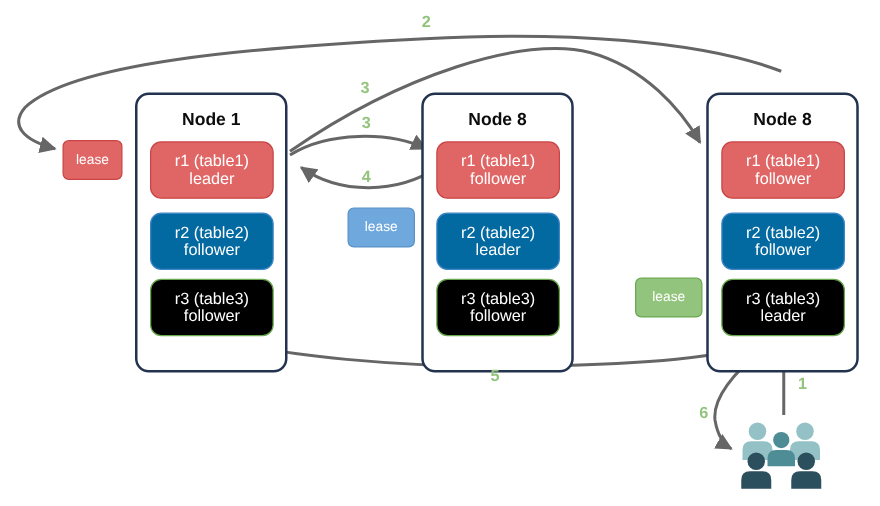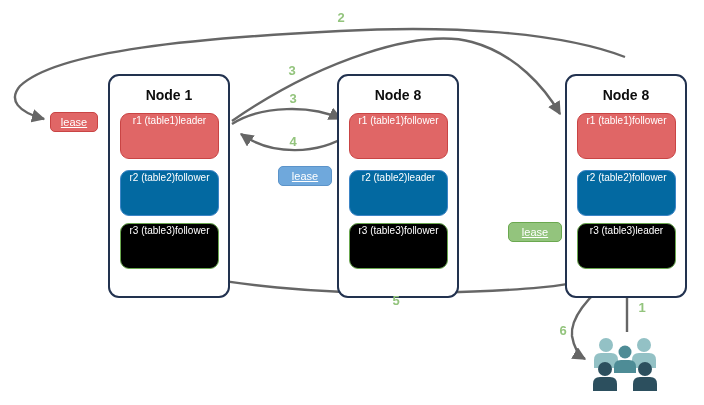--- a/index.html
+++ b/index.html
@@ -11,30 +11,30 @@
   .node{
     position:absolute;top:59px;width:122px;height:224px;background:#fff;
     border:2px solid #22324f;border-radius:11px;box-sizing:border-box;margin-top:15px;
   }
   #node1{left:108px}#node2{left:337px}#node3{left:565px}
   .node-title{
     margin-top:11px;text-align:center;font-weight:bold;font-size:14px;color:#0d0d0d;
   }
   .replica{
     position:absolute;left:10px;width:99px;height:46px;border-radius:9px;
-    color:#fff;font-size:10px;line-height:14px;text-align:center;
-    display:flex;justify-content:center;box-sizing:border-box;
+    color:#fff;font-size:13px;line-height:14px;text-align:center;
+    display:flex;flex-direction:column;justify-content:center;box-sizing:border-box;
   }
   .replica.red{background:#e06666;border:1.5px solid #c94444}
   .replica.blue{background:#0369a1;border:1.5px solid #3d85c6}
   .replica.green{background:#000000;border:1.5px solid #6aa84f}
   .r1{top:37px}.r2{top:94px}.r3{top:147px}
   .lease{
-    position:absolute;height:20px;border-radius:5px;color:#fff;font-size:11px;
-    display:flex;align-items:center;justify-content:center;box-sizing:border-box;text-decoration:underline;
+    position:absolute;height:32px;border-radius:5px;color:#fff;font-size:11px;
+    display:flex;align-items:center;justify-content:center;box-sizing:border-box;
   }
   .lease.red{left:50px;top:112px;width:48px;background:#e06666;border:1.5px solid #c94444}
   .lease.blue{left:278px;top:166px;width:54px;background:#6fa8dc;border:1.5px solid #5b93c9}
   .lease.green{left:508px;top:222px;width:54px;background:#93c47d;border:1.5px solid #6aa84f}
   .step{
     position:absolute;font-weight:bold;font-size:13px;color:#93c47d;
     transform:translate(-50%,-50%);
   }
   #s1{left:642px;top:307px}#s2{left:341px;top:17px}#s3a{left:292px;top:70px}
   #s3b{left:293px;top:98px}#s4{left:293px;top:141px}#s5{left:396px;top:300px}

